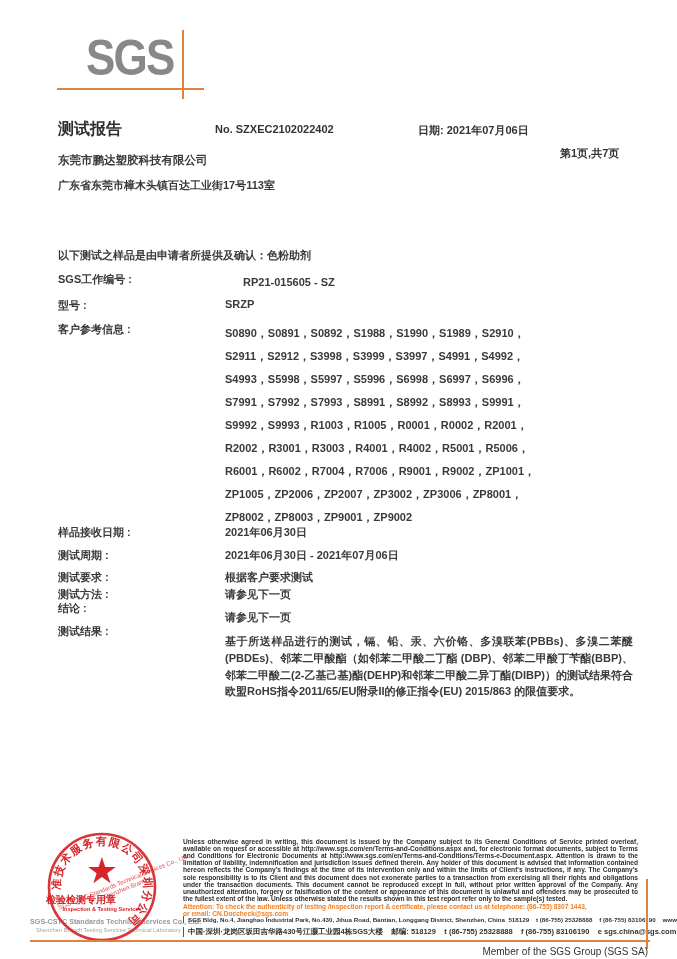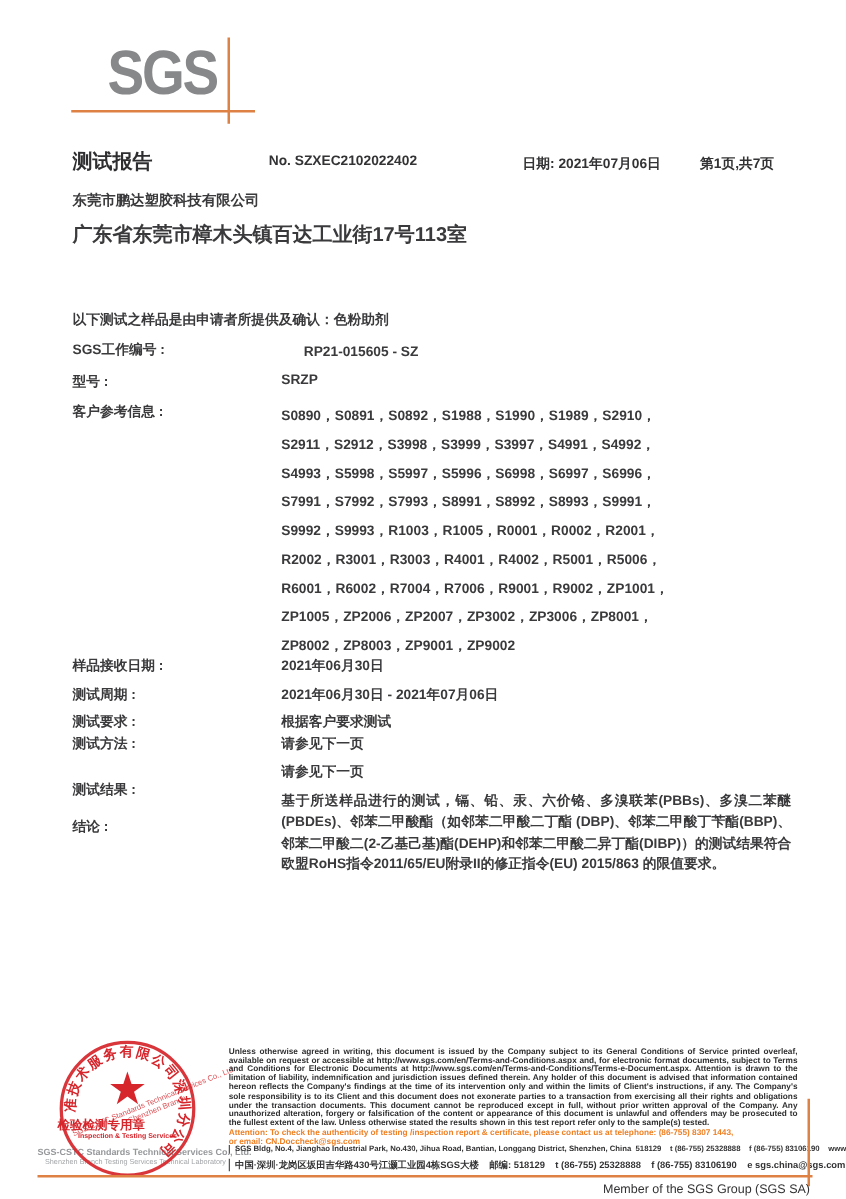--- a/index.html
+++ b/index.html
@@ -14,21 +14,21 @@
     font-size:50px; font-weight:bold; color:#87888a; letter-spacing:-2px;
     transform:scaleX(.88); transform-origin:left top; line-height:1;
   }
   .rule-h-top { position:absolute; left:57px; top:88px; width:147px; height:2px; background:#dd8144; }
   .rule-v-top { position:absolute; left:182px; top:30px; width:2px; height:69px; background:#dd8144; }
 
   .doc-title { position:absolute; left:58px; top:119px; font-size:16px; font-weight:bold; color:#2e2e30; }
   .hdr-item  { position:absolute; top:123px; font-size:11px; font-weight:600; color:#333335; }
 
   .applicant-name { position:absolute; left:58px; top:153px; font-size:11.5px; font-weight:600; }
-  .applicant-addr { position:absolute; left:58px; top:178px; font-size:16px; font-weight:600; }
+  .applicant-addr { position:absolute; left:58px; top:178px; font-size:11px; font-weight:600; }
 
   .sample-stmt { position:absolute; left:58px; top:248px; font-size:11px; font-weight:600; }
 
   .lbl { position:absolute; left:58px;  font-size:11px; font-weight:600; }
   .val { position:absolute; left:225px; font-size:11px; font-weight:600; }
 
   .ref-line { height:23px; line-height:23px; }
 
   .conclusion-val {
     position:absolute; left:225px; top:633px; width:408px;
@@ -77,21 +77,21 @@
 
 <div class="page">
 
   <div class="logo-text">SGS</div>
   <div class="rule-h-top"></div>
   <div class="rule-v-top"></div>
 
   <div class="doc-title">测试报告</div>
   <div class="hdr-item" style="left:215px;">No. SZXEC2102022402</div>
   <div class="hdr-item" style="left:418px;">日期: 2021年07月06日</div>
-  <div class="hdr-item" style="left:560px;">第1页,共7页</div>
+  <div class="hdr-item" style="left:560px;margin-top:23px;">第1页,共7页</div>
 
   <div class="applicant-name">东莞市鹏达塑胶科技有限公司</div>
   <div class="applicant-addr">广东省东莞市樟木头镇百达工业街17号113室</div>
 
   <div class="sample-stmt">以下测试之样品是由申请者所提供及确认：色粉助剂</div>
 
   <div class="lbl" style="top:272px;">SGS工作编号 :</div>
   <div class="val" style="top:276px;padding-left:18px;">RP21-015605 - SZ</div>
 
   <div class="lbl" style="top:298px;">型号 :</div>
@@ -118,21 +118,21 @@
 
   <div class="lbl" style="top:570px;">测试要求 :</div>
   <div class="val" style="top:570px;">根据客户要求测试</div>
 
   <div class="lbl" style="top:587px;">测试方法 :</div>
   <div class="val" style="top:587px;">请参见下一页</div>
 
   <div class="lbl" style="top:624px;">测试结果 :</div>
   <div class="val" style="top:610px;">请参见下一页</div>
 
-  <div class="lbl" style="top:654px;">结论 :</div>
+  <div class="lbl" style="top:601px;">结论 :</div>
   <div class="conclusion-val">基于所送样品进行的测试，镉、铅、汞、六价铬、多溴联苯(PBBs)、多溴二苯醚(PBDEs)、邻苯二甲酸酯（如邻苯二甲酸二丁酯 (DBP)、邻苯二甲酸丁苄酯(BBP)、邻苯二甲酸二(2-乙基己基)酯(DEHP)和邻苯二甲酸二异丁酯(DIBP)）的测试结果符合欧盟RoHS指令2011/65/EU附录II的修正指令(EU) 2015/863 的限值要求。</div>
 
   <div class="stamp-company1">SGS-CSTC Standards Technical Services Co., Ltd.</div>
   <div class="stamp-company2">Shenzhen Branch Testing Services Technical Laboratory</div>
 
   <div class="stamp">
     <svg width="112" height="112" viewBox="0 0 112 112">
       <defs>
         <path id="ringpath" d="M 56 56 m -42 0 a 42 42 0 1 1 84 0 a 42 42 0 1 1 -84 0"></path>
       </defs>

